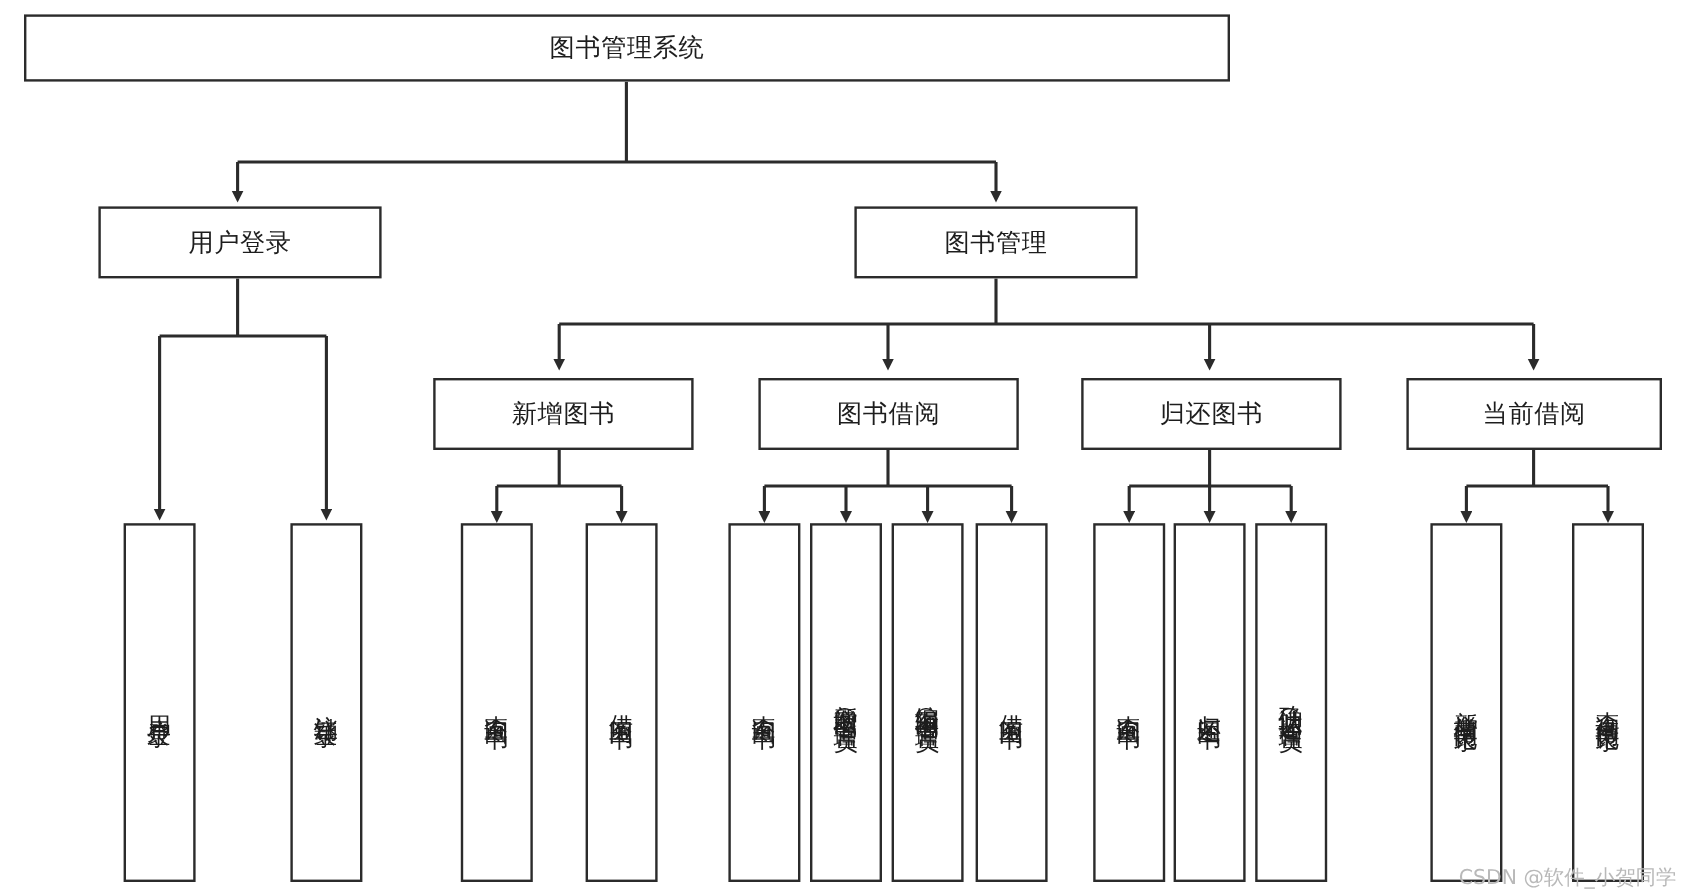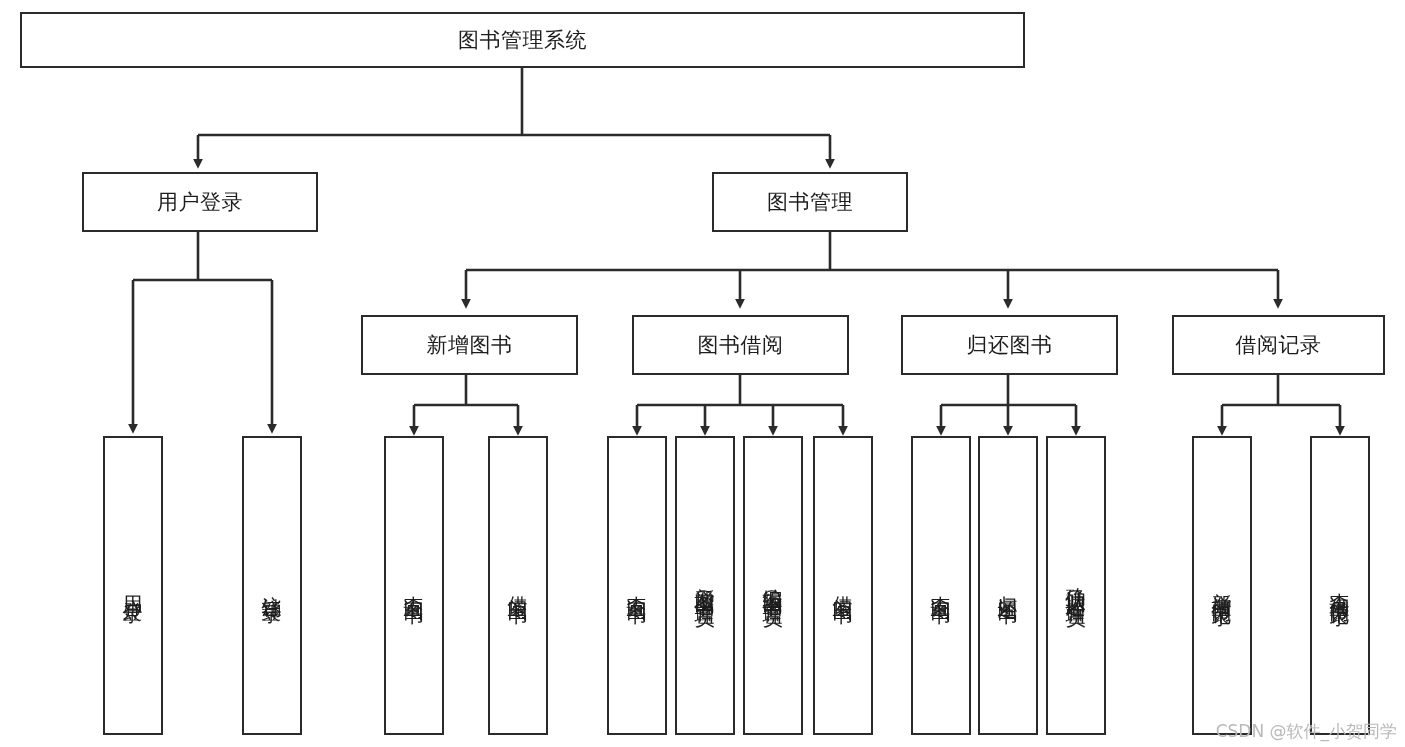--- a/index.html
+++ b/index.html
@@ -128,35 +128,35 @@
     </g>
   </svg>
 
   <div class="node root" style="left:20px; top:12px; width:1005px; height:56px;">
     <span class="label">图书管理系统</span>
   </div>
 
   <div class="node horiz" style="left:82px; top:172px; width:236px; height:60px;">
     <span class="label">用户登录</span>
   </div>
-  <div class="node horiz" style="left:712px; top:172px; width:196px; height:60px;">
+  <div class="node horiz" style="left:712px; top:172px; width:236px; height:60px;">
     <span class="label">图书管理</span>
   </div>
 
   <div class="node horiz" style="left:361px; top:315px; width:217px; height:60px;">
     <span class="label">新增图书</span>
   </div>
   <div class="node horiz" style="left:632px; top:315px; width:217px; height:60px;">
     <span class="label">图书借阅</span>
   </div>
   <div class="node horiz" style="left:901px; top:315px; width:217px; height:60px;">
     <span class="label">归还图书</span>
   </div>
   <div class="node horiz" style="left:1172px; top:315px; width:213px; height:60px;">
-    <span class="label">借阅记录</span>
+    <span class="label">当前借阅</span>
   </div>
 
   <div class="node vert" style="left:103px; top:436px; width:60px; height:299px;">
     <span class="label">用户登录</span>
   </div>
   <div class="node vert" style="left:242px; top:436px; width:60px; height:299px;">
     <span class="label">注销登录</span>
   </div>
 
   <div class="node vert" style="left:384px; top:436px; width:60px; height:299px;">

